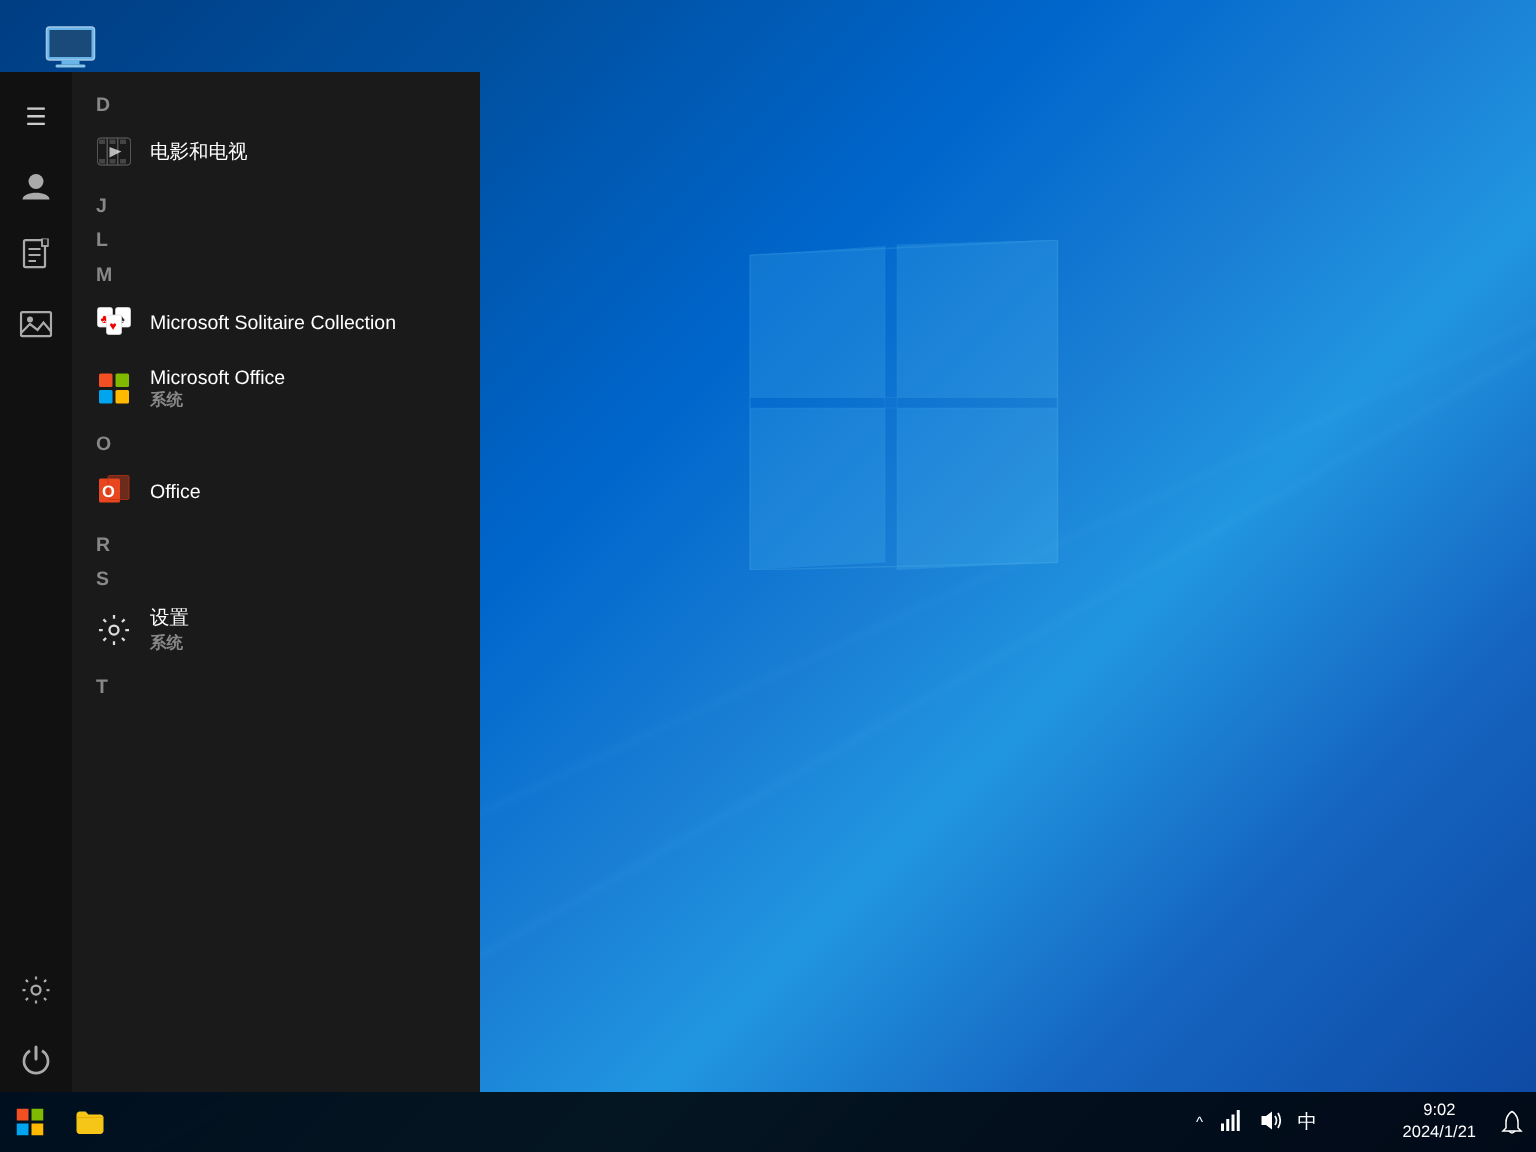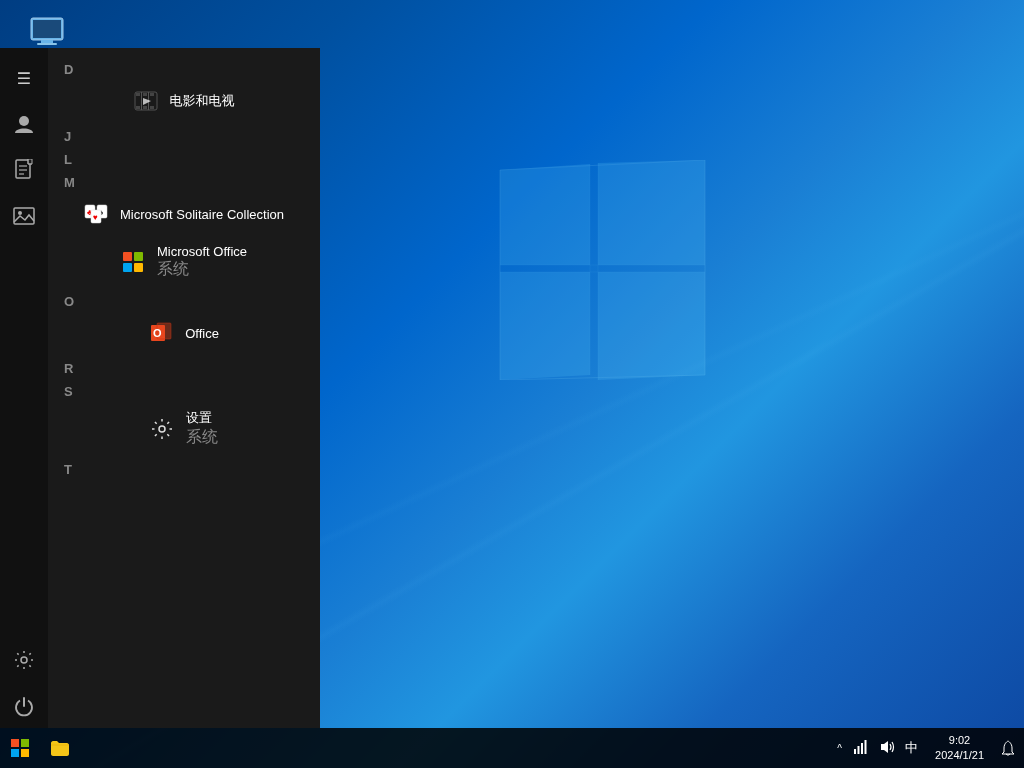--- a/index.html
+++ b/index.html
@@ -109,20 +109,21 @@
     .taskbar-clock {
       display: flex;
       flex-direction: column;
       align-items: center;
       justify-content: center;
       padding: 16px 8px;
       height: 40px;
       cursor: pointer;
       font-size: 11px;
       line-height: 1.4;
+      margin-left: 40px;
     }
 
     .taskbar-notification {
       width: 32px;
       height: 40px;
       display: flex;
       align-items: center;
       justify-content: center;
       cursor: pointer;
       color: white;
@@ -188,41 +189,41 @@
       font-weight: 600;
     }
 
     .app-item {
       display: flex;
       align-items: center;
       padding: 8px 16px;
       cursor: pointer;
       gap: 12px;
       min-height: 44px;
-      justify-content: center;
     }
 
     .app-icon {
       width: 24px;
       height: 24px;
       display: flex;
       align-items: center;
       justify-content: center;
       flex-shrink: 0;
       font-size: 18px;
     }
 
     .app-info { display: flex; flex-direction: column; }
     .app-name {
       color: #ffffff;
       font-size: 13px;
     }
     .app-subtitle {
       color: #888;
-      font-size: 16px;
+      font-size: 11px;
+      font-weight: bold;
     }
 
     .app-item-arrow {
       margin-left: auto;
       color: #888;
       font-size: 12px;
     }
 
     
     .icon-film { color: #e8e8e8; }

